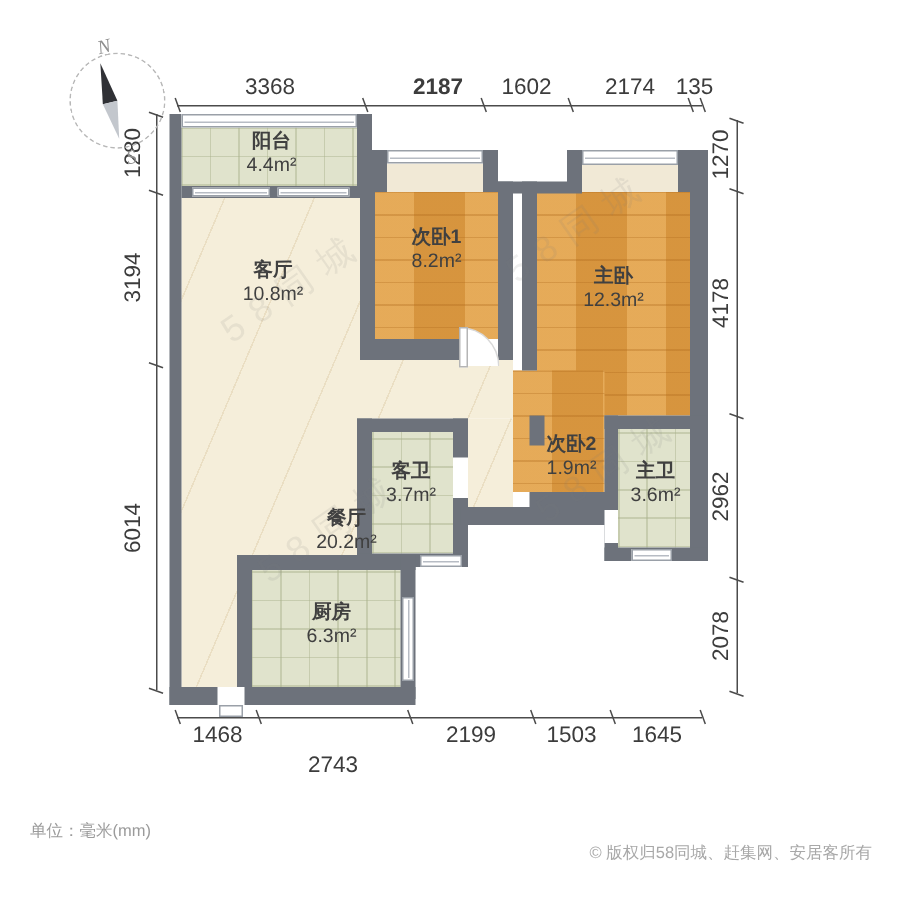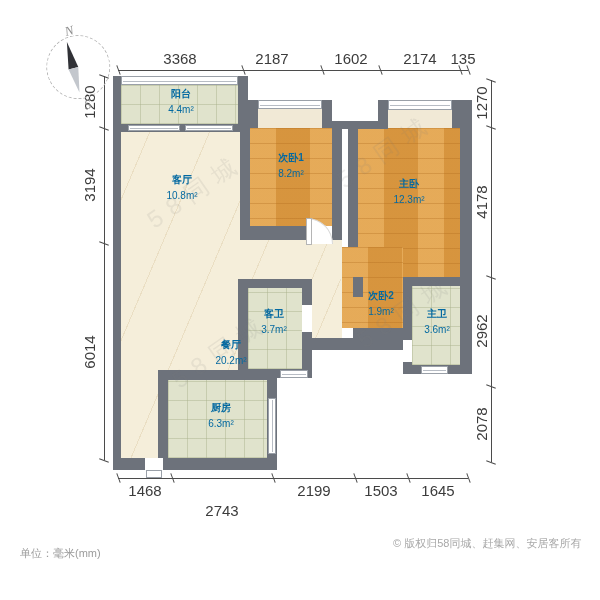--- a/index.html
+++ b/index.html
@@ -27,21 +27,21 @@
   .gap{position:absolute;background:#ffffff;}
   .win{position:absolute;background:#ffffff;border:1px solid #9aa0a8;box-sizing:border-box;}
   .win-h::after{content:"";position:absolute;left:1px;right:1px;top:50%;height:1px;background:#b7bcc4;}
   .win-v::after{content:"";position:absolute;top:1px;bottom:1px;left:50%;width:1px;background:#b7bcc4;}
   .door-leaf{position:absolute;background:#fff;border:1px solid #b5b5b5;box-sizing:border-box;}
   .door-arc{position:absolute;background:#fff;border:1px solid #d8d8d8;box-sizing:border-box;
             border-radius:0 100% 0 0;border-left:none;border-bottom:none;}
 
   
   .room-label{position:absolute;transform:translate(-50%,0);text-align:center;
-              color:#0369a1;font-size:10px;font-weight:bold;line-height:16px;white-space:nowrap;}
+              color:#404040;font-size:13px;font-weight:bold;line-height:16px;white-space:nowrap;}
   .room-label .area{display:block;font-weight:normal;}
 
   
   .dim-line-h{position:absolute;height:1px;background:#4b4b4b;}
   .dim-line-v{position:absolute;width:1px;background:#4b4b4b;}
   .tick-v{position:absolute;width:1px;height:10px;top:-5px;background:#4b4b4b;transform:rotate(-20deg);}
   .tick-h{position:absolute;height:1px;width:10px;left:-5px;background:#4b4b4b;transform:rotate(20deg);}
   .dim-label{position:absolute;transform:translate(-50%,-50%);font-size:15px;color:#3c3c3c;white-space:nowrap;}
   .dim-label.rot{transform:translate(-50%,-50%) rotate(-90deg);}
 
@@ -55,21 +55,21 @@
       border-left:5px solid transparent;border-right:5px solid transparent;border-bottom:27px solid #303136;}
   #compass .needle-s{position:absolute;left:29px;top:45px;width:0;height:0;
       border-left:5px solid transparent;border-right:5px solid transparent;border-top:25px solid #c3c7cd;}
 
   
   .wm{position:absolute;color:rgba(125,125,125,0.12);font-size:24px;letter-spacing:9px;
       transform:rotate(-35deg);white-space:nowrap;pointer-events:none;}
 
   
   .note{position:absolute;left:20px;font-size:11px;color:#9b9b9b;white-space:nowrap;}
-  #copyright{position:absolute;left:393px;top:536px;font-size:11px;color:#a8a8a8;white-space:nowrap;}
+  #copyright{position:absolute;left:393px;top:561px;font-size:11px;color:#a8a8a8;white-space:nowrap;}
 </style>
 </head>
 <body>
 
 <div id="stage">
 
   <div class="fill tile" style="left:121px;top:85px;width:117px;height:39px;"></div>
   <div class="fill cream" style="left:121px;top:132px;width:119px;height:326px;"></div>
   <div class="fill cream" style="left:240px;top:240px;width:102px;height:39px;"></div>
   <div class="fill cream" style="left:312px;top:279px;width:30px;height:59px;"></div>
@@ -166,21 +166,21 @@
 
   <div class="dim-line-h" style="left:118px;top:70px;width:350px;">
     <i class="tick-v" style="left:0px;"></i>
       <i class="tick-v" style="left:125px;"></i>
     <i class="tick-v" style="left:204px;"></i>
       <i class="tick-v" style="left:262px;"></i>
     <i class="tick-v" style="left:342px;"></i>
       <i class="tick-v" style="left:350px;"></i>
   </div>
   <span class="dim-label" style="left:180px;top:58px;">3368</span>
-  <span class="dim-label" style="left:272px;top:58px;">2187</span>
+  <span class="dim-label" style="left:292px;top:58px;font-weight:bold;">2187</span>
   <span class="dim-label" style="left:351px;top:58px;">1602</span>
   <span class="dim-label" style="left:420px;top:58px;">2174</span>
   <span class="dim-label" style="left:463px;top:58px;">135</span>
 
   <div class="dim-line-h" style="left:118px;top:478px;width:350px;">
     <i class="tick-v" style="left:0px;"></i>
       <i class="tick-v" style="left:54px;"></i>
     <i class="tick-v" style="left:155px;"></i>
       <i class="tick-v" style="left:237px;"></i>
     <i class="tick-v" style="left:290px;"></i>

